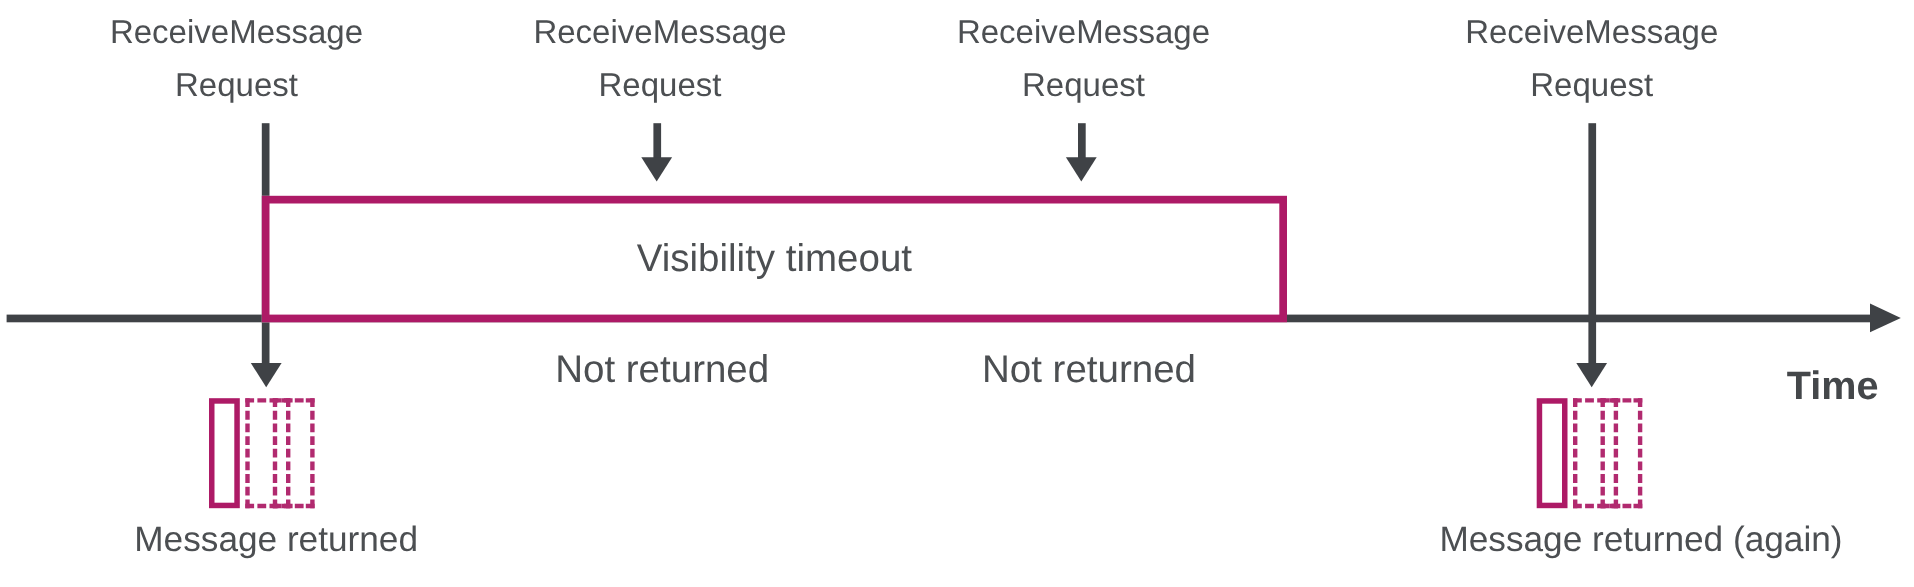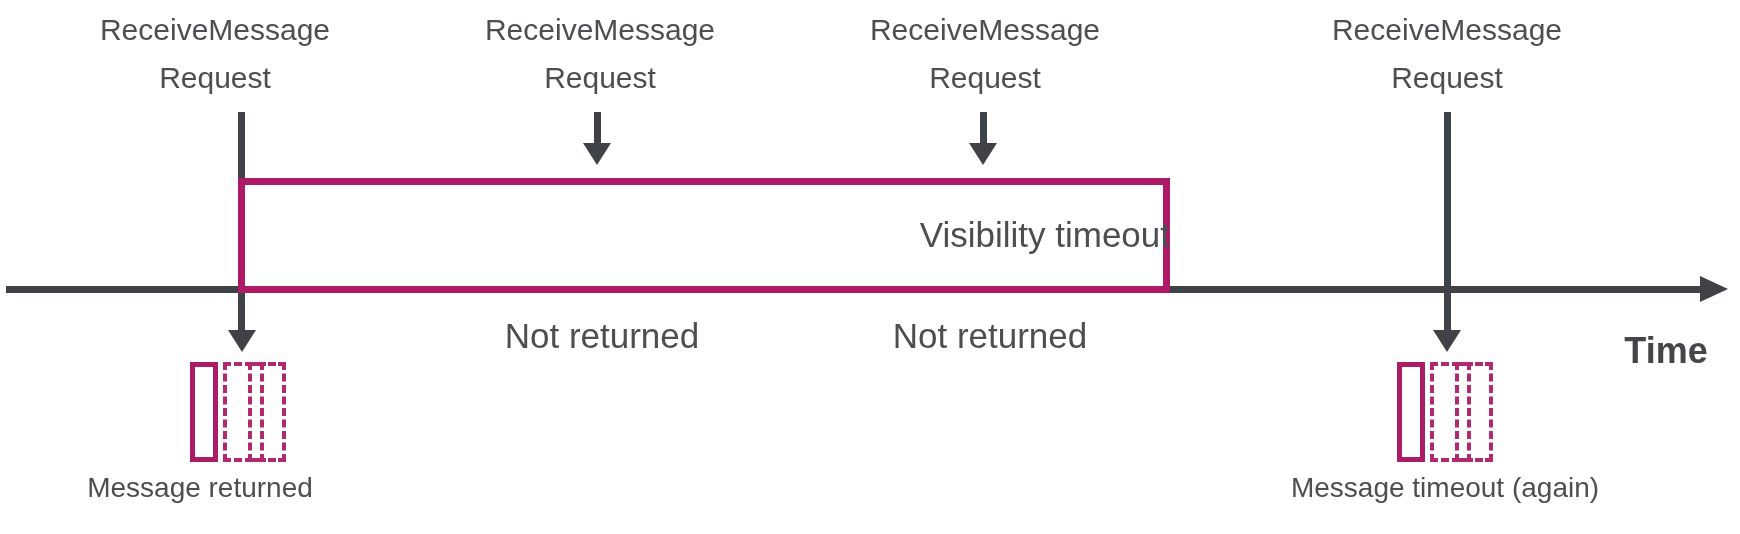--- a/index.html
+++ b/index.html
@@ -15,21 +15,21 @@
   
   .req-label{
     width:380px;top:6px;text-align:center;
     font-size:30px;line-height:48px;color:#4c4f52;
     letter-spacing:0px;
   }
   .mid-label{
     text-align:center;font-size:35px;color:#4c4f52;
   }
   .bottom-label{
-    text-align:center;font-size:28px;color:#4c4f52;
+    text-align:right;font-size:32px;color:#4c4f52;
   }
   .time-label{
     left:1576px;top:330px;width:180px;text-align:center;
     font-size:36px;font-weight:bold;color:#44474a;
   }
   
   .vshaft{width:7px;background:#3f4246;z-index:1;}
   .vhead{
     width:0;height:0;z-index:1;
     border-left:14px solid transparent;
@@ -47,21 +47,21 @@
     border-left:28px solid #3f4246;
   }
   
   .vis-box{
     left:238px;top:178px;width:932px;height:115px;
     box-sizing:border-box;
     border:7px solid #ad1a66;
     background:#ffffff;z-index:2;
   }
   .vis-label{
-    left:238px;top:215px;width:932px;z-index:3;text-align:right;
+    left:238px;top:215px;width:932px;z-index:3;
   }
   
   .msg-icon{width:100px;height:100px;z-index:1;}
   .msg-solid{
     position:absolute;left:0;top:0;width:28px;height:100px;
     box-sizing:border-box;border:5px solid #ad1a66;background:#fff;z-index:2;
   }
   .msg-ghost-a{
     position:absolute;left:33px;top:0;width:41px;height:100px;
     box-sizing:border-box;border:4px dashed #b12a6f;z-index:1;
@@ -120,15 +120,15 @@
     <div class="msg-ghost-a"></div>
     <div class="msg-ghost-b"></div>
   </div>
   <div class="abs bottom-label" style="left:20px;top:472px;width:360px;">Message returned</div>
 
   <div class="abs msg-icon" style="left:1397px;top:362px;">
     <div class="msg-solid"></div>
     <div class="msg-ghost-a"></div>
     <div class="msg-ghost-b"></div>
   </div>
-  <div class="abs bottom-label" style="left:1215px;top:472px;width:460px;">Message timeout (again)</div>
+  <div class="abs bottom-label" style="left:1215px;top:472px;width:460px;">Message returned (again)</div>
 
 </div>
 
 </body></html>

